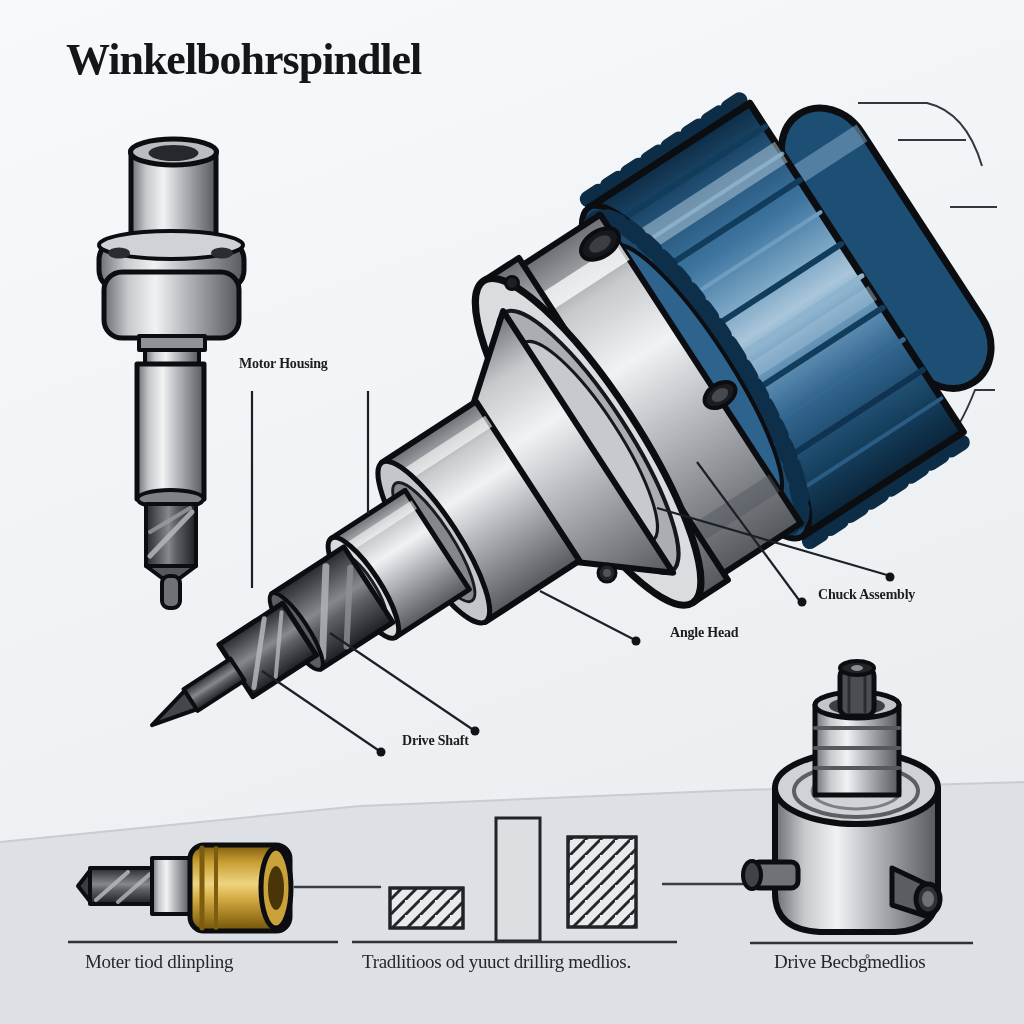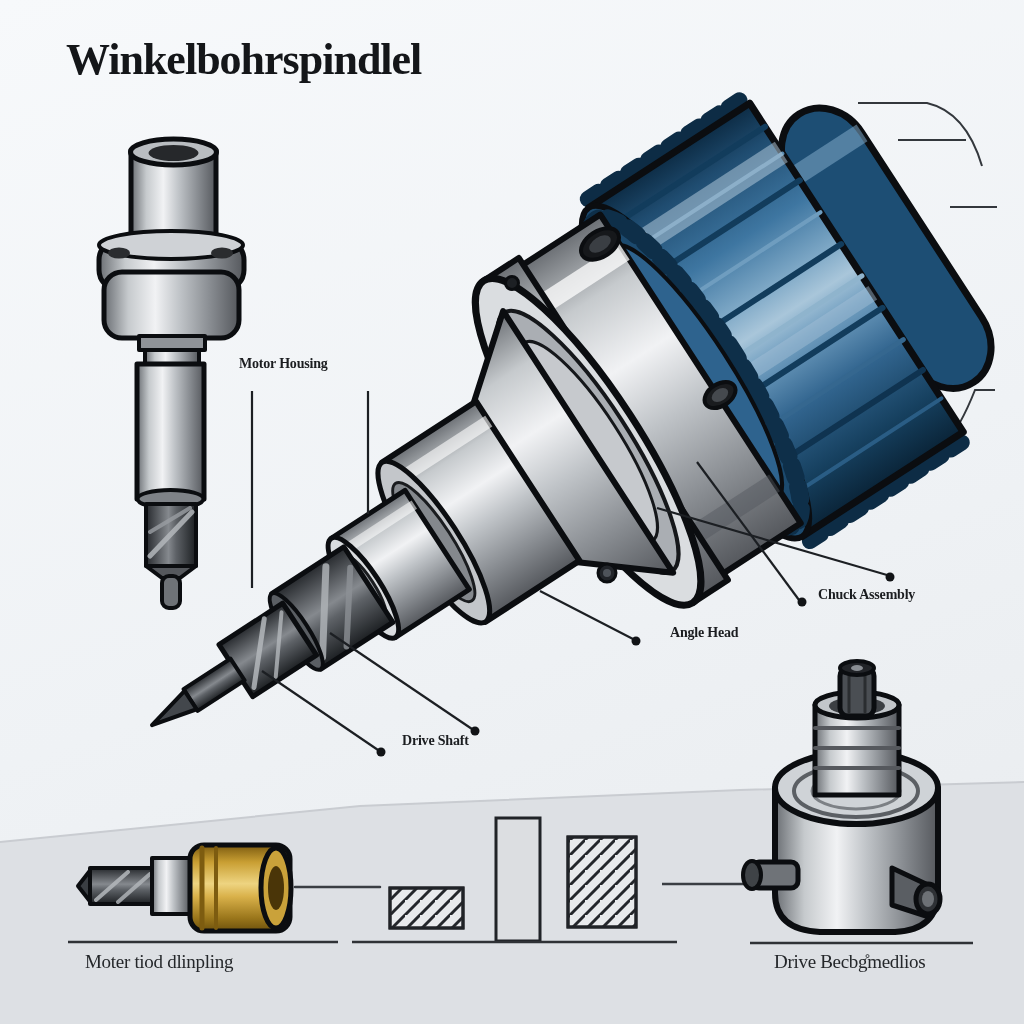--- a/index.html
+++ b/index.html
@@ -259,15 +259,16 @@
 </svg>
 
 <div id="title" class="txt">Winkelbohrspindlel</div>
 
 <div id="lbl-motor" class="txt part-label">Motor Housing</div>
 <div id="lbl-angle" class="txt part-label">Angle Head</div>
 <div id="lbl-chuck" class="txt part-label">Chuck Assembly</div>
 <div id="lbl-drive" class="txt part-label">Drive Shaft</div>
 
 <div id="cap-left" class="txt caption">Moter tiod dlinpling</div>
+<div id="cap-mid" class="txt caption">Tradlitioos od yuuct drillirg medlios.</div>
 <div id="cap-right" class="txt caption">Drive Becbg̊medlios</div>
 
 </div>
 
 </body></html>

